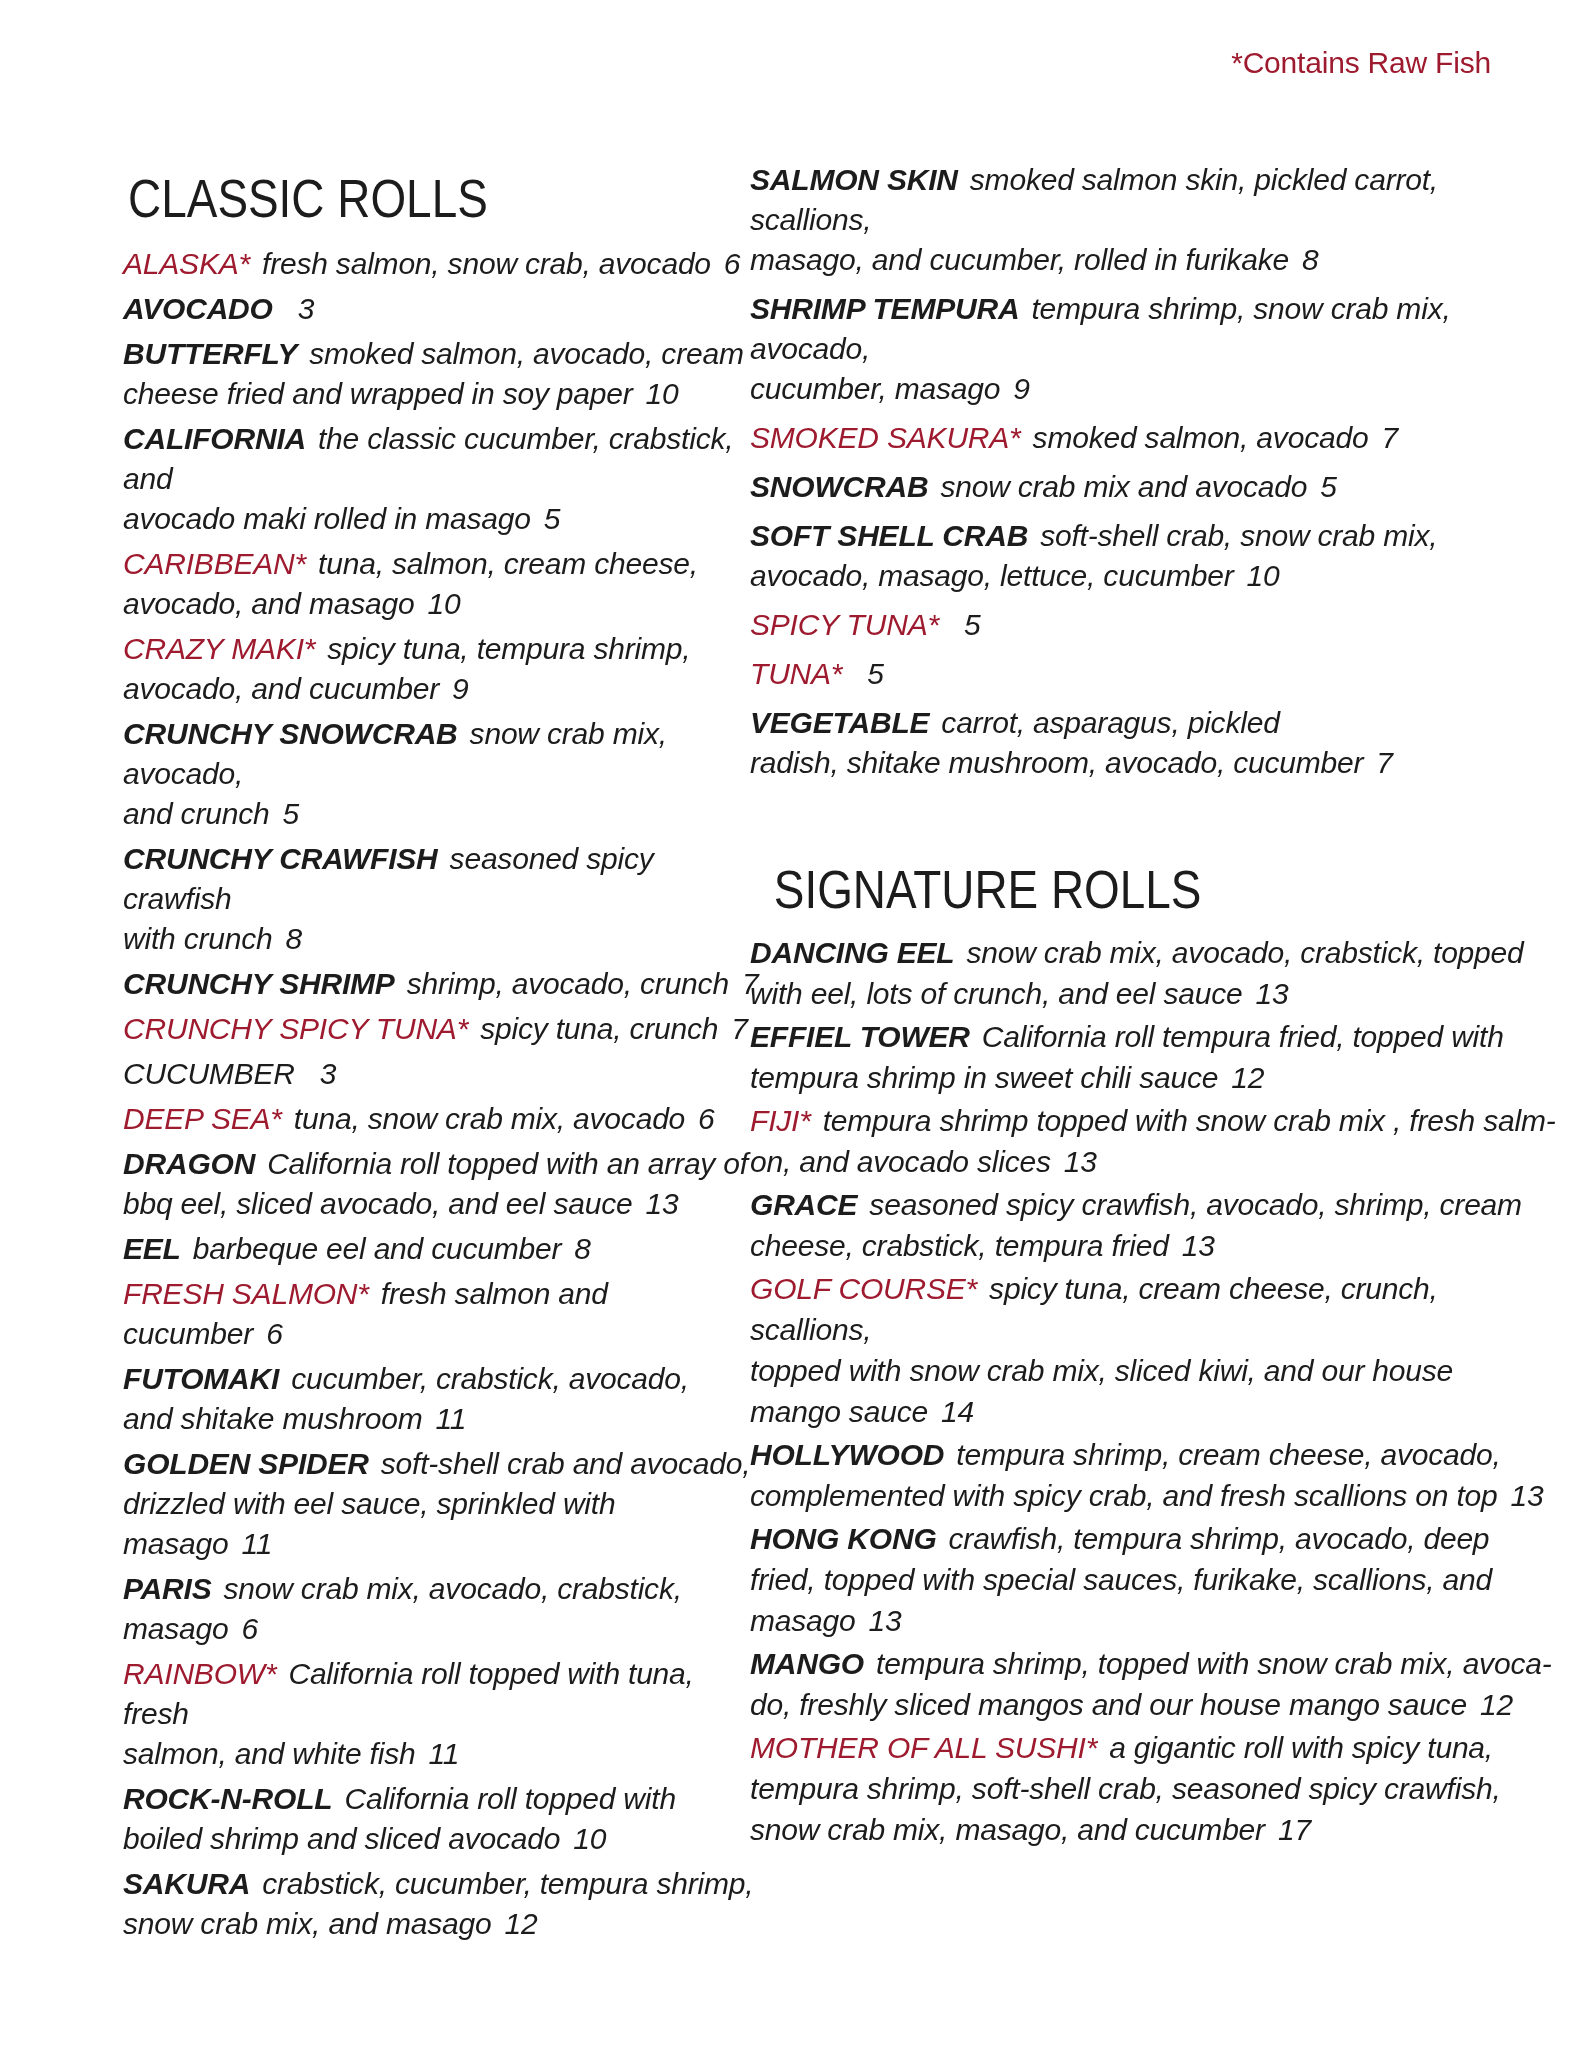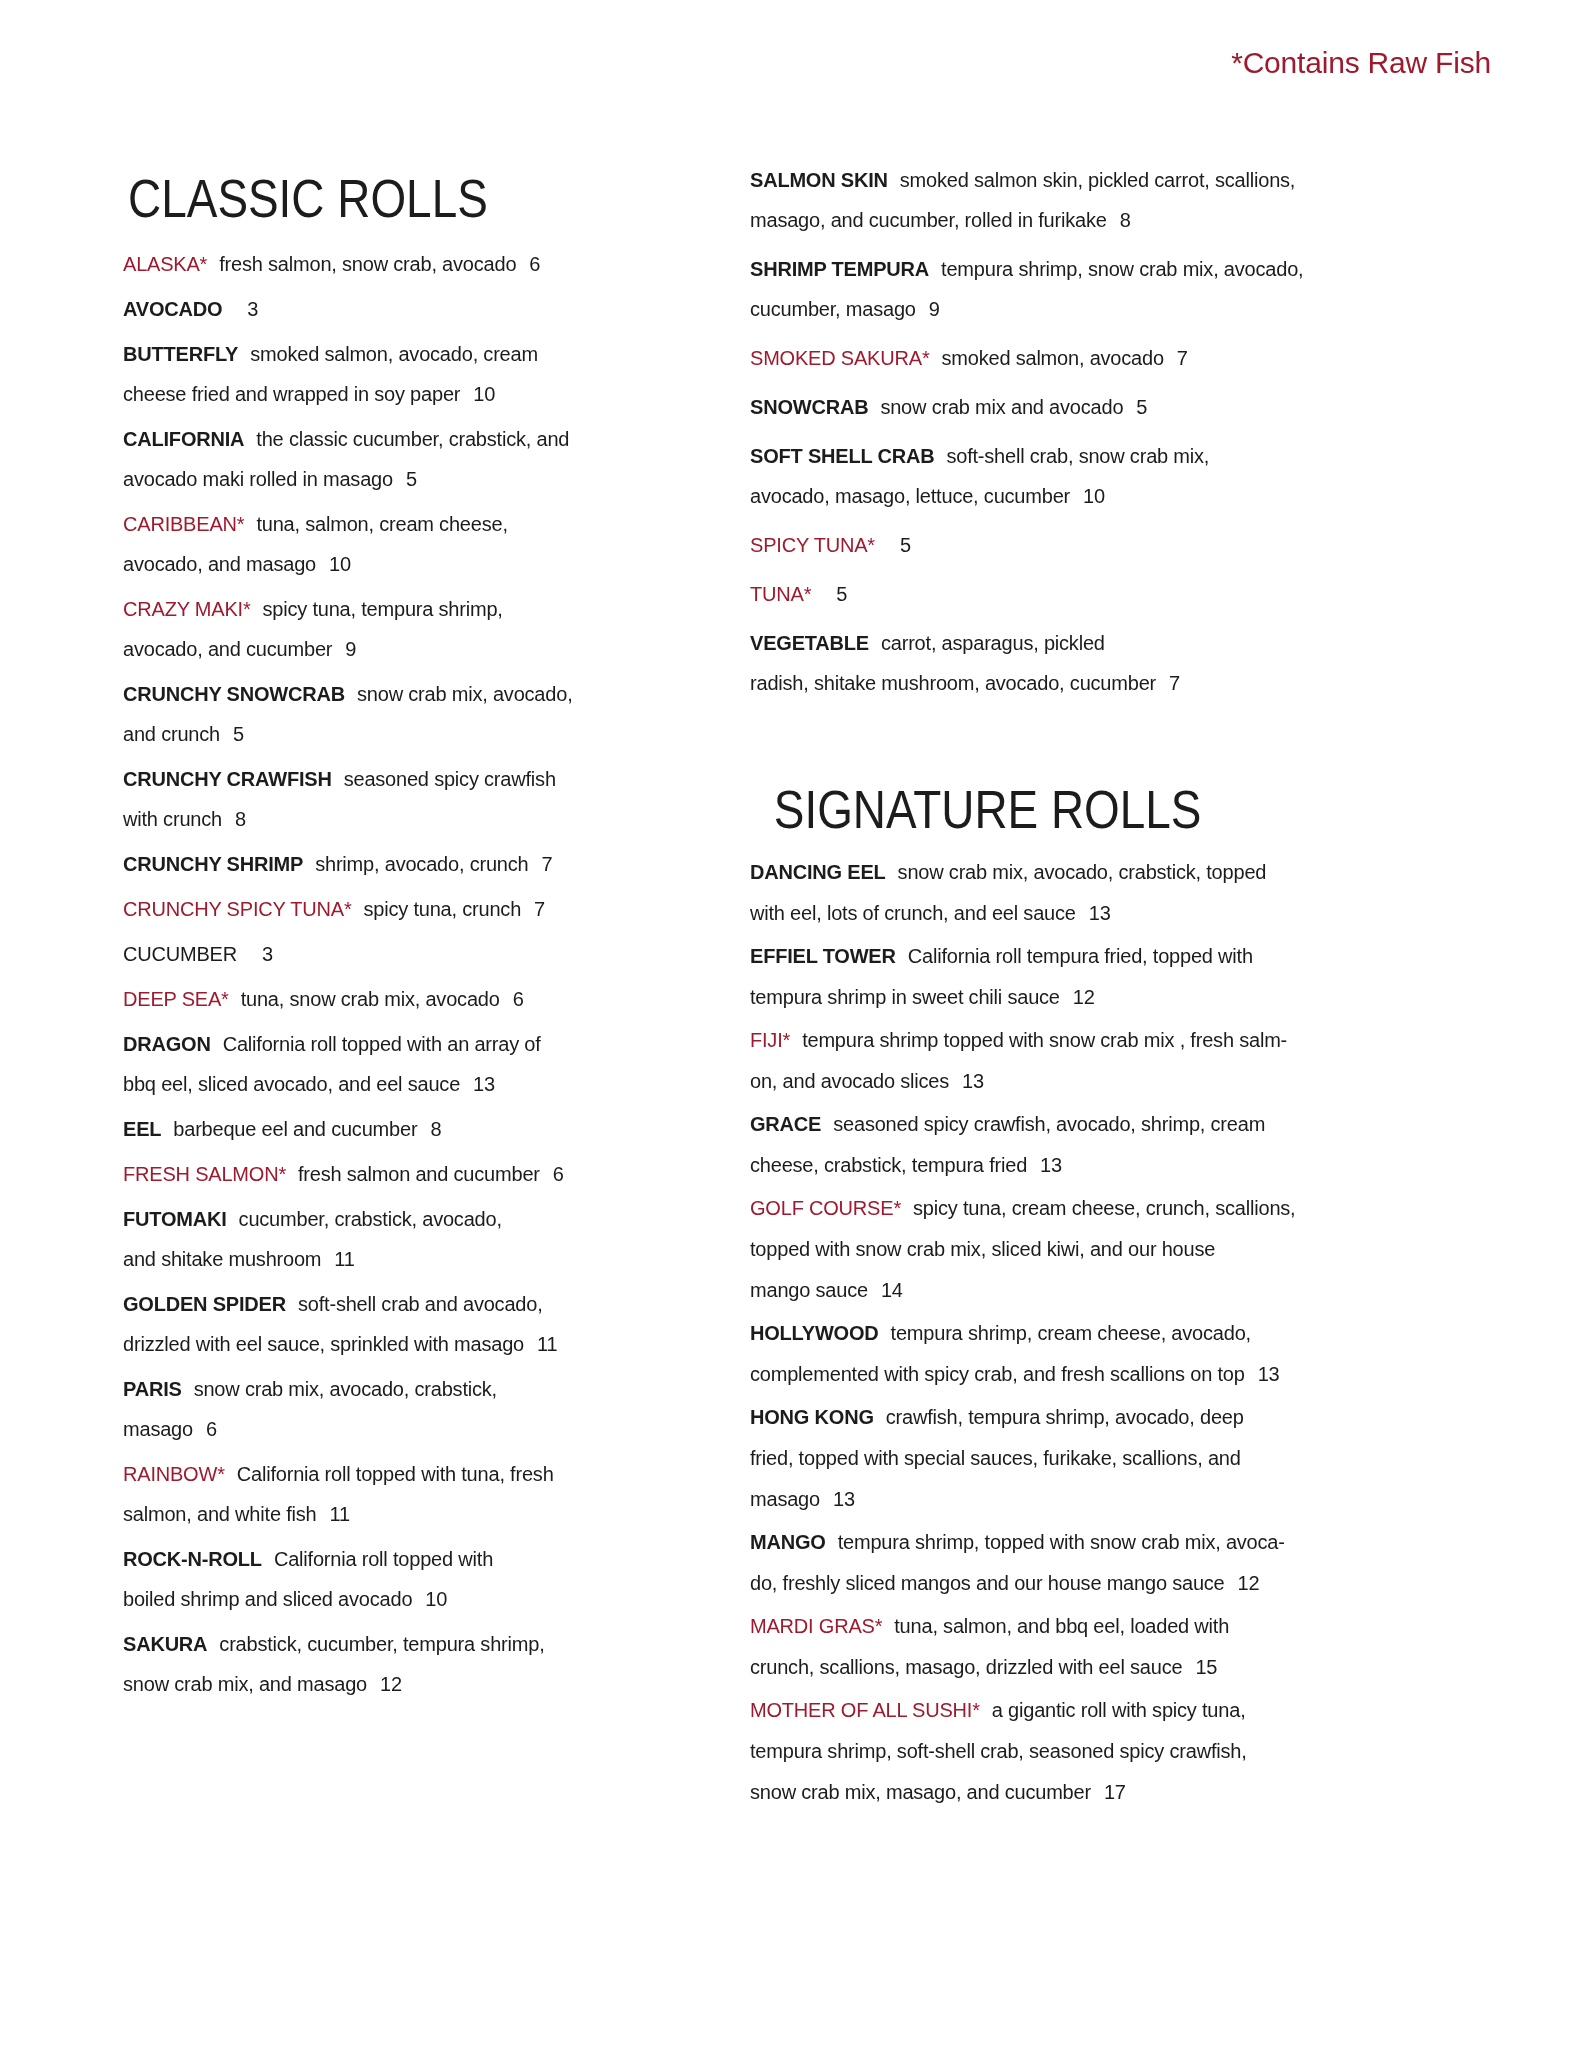--- a/index.html
+++ b/index.html
@@ -38,23 +38,24 @@
     transform: scaleX(0.85);
     transform-origin: left center;
     white-space: nowrap;
   }
   .sig-title {
     margin: 80px 0 17px 0;
     padding-left: 28px;
   }
   .item {
     margin: 0 0 5px 0;
-    font-size: 20px;
+    font-size: 30px;
     line-height: 40px;
     letter-spacing: -0.2px;
+    font-style: italic;
   }
   .classic-right .item { margin-bottom: 9px; }
   .sig-items .item { margin-bottom: 2px; line-height: 41px; }
   .nm { font-weight: 700; margin-right: 12px; color: var(--ink); }
   .nm.red { font-weight: 400; color: var(--red); }
   .nm.plain { font-weight: 400; margin-top: 12px; }
   .ds { white-space: pre-wrap; }
   .pr { padding-left: 13px; }
 </style>
 </head>
@@ -132,21 +133,19 @@
         <p class="item"><span class="nm red">GOLF COURSE*</span><span class="ds">spicy tuna, cream cheese, crunch, scallions,
 topped with snow crab mix, sliced kiwi, and our house
 mango sauce</span><span class="pr">14</span></p>
         <p class="item"><span class="nm bold">HOLLYWOOD</span><span class="ds">tempura shrimp, cream cheese, avocado,
 complemented with spicy crab, and fresh scallions on top</span><span class="pr">13</span></p>
         <p class="item"><span class="nm bold">HONG KONG</span><span class="ds">crawfish, tempura shrimp, avocado, deep
 fried, topped with special sauces, furikake, scallions, and
 masago</span><span class="pr">13</span></p>
         <p class="item"><span class="nm bold">MANGO</span><span class="ds">tempura shrimp, topped with snow crab mix, avoca-
 do, freshly sliced mangos and our house mango sauce</span><span class="pr">12</span></p>
-        <p class="item"><span class="nm red">MARDI GRAS*</span><span class="ds">tuna, salmon, and bbq eel, loaded with
-crunch, scallions, masago, drizzled with eel sauce</span><span class="pr">15</span></p>
         <p class="item"><span class="nm red">MOTHER OF ALL SUSHI*</span><span class="ds">a gigantic roll with spicy tuna,
 tempura shrimp, soft-shell crab, seasoned spicy crawfish,
 snow crab mix, masago, and cucumber</span><span class="pr">17</span></p>
       </div>
   </div>
 
 </div>
 
 </body></html>

